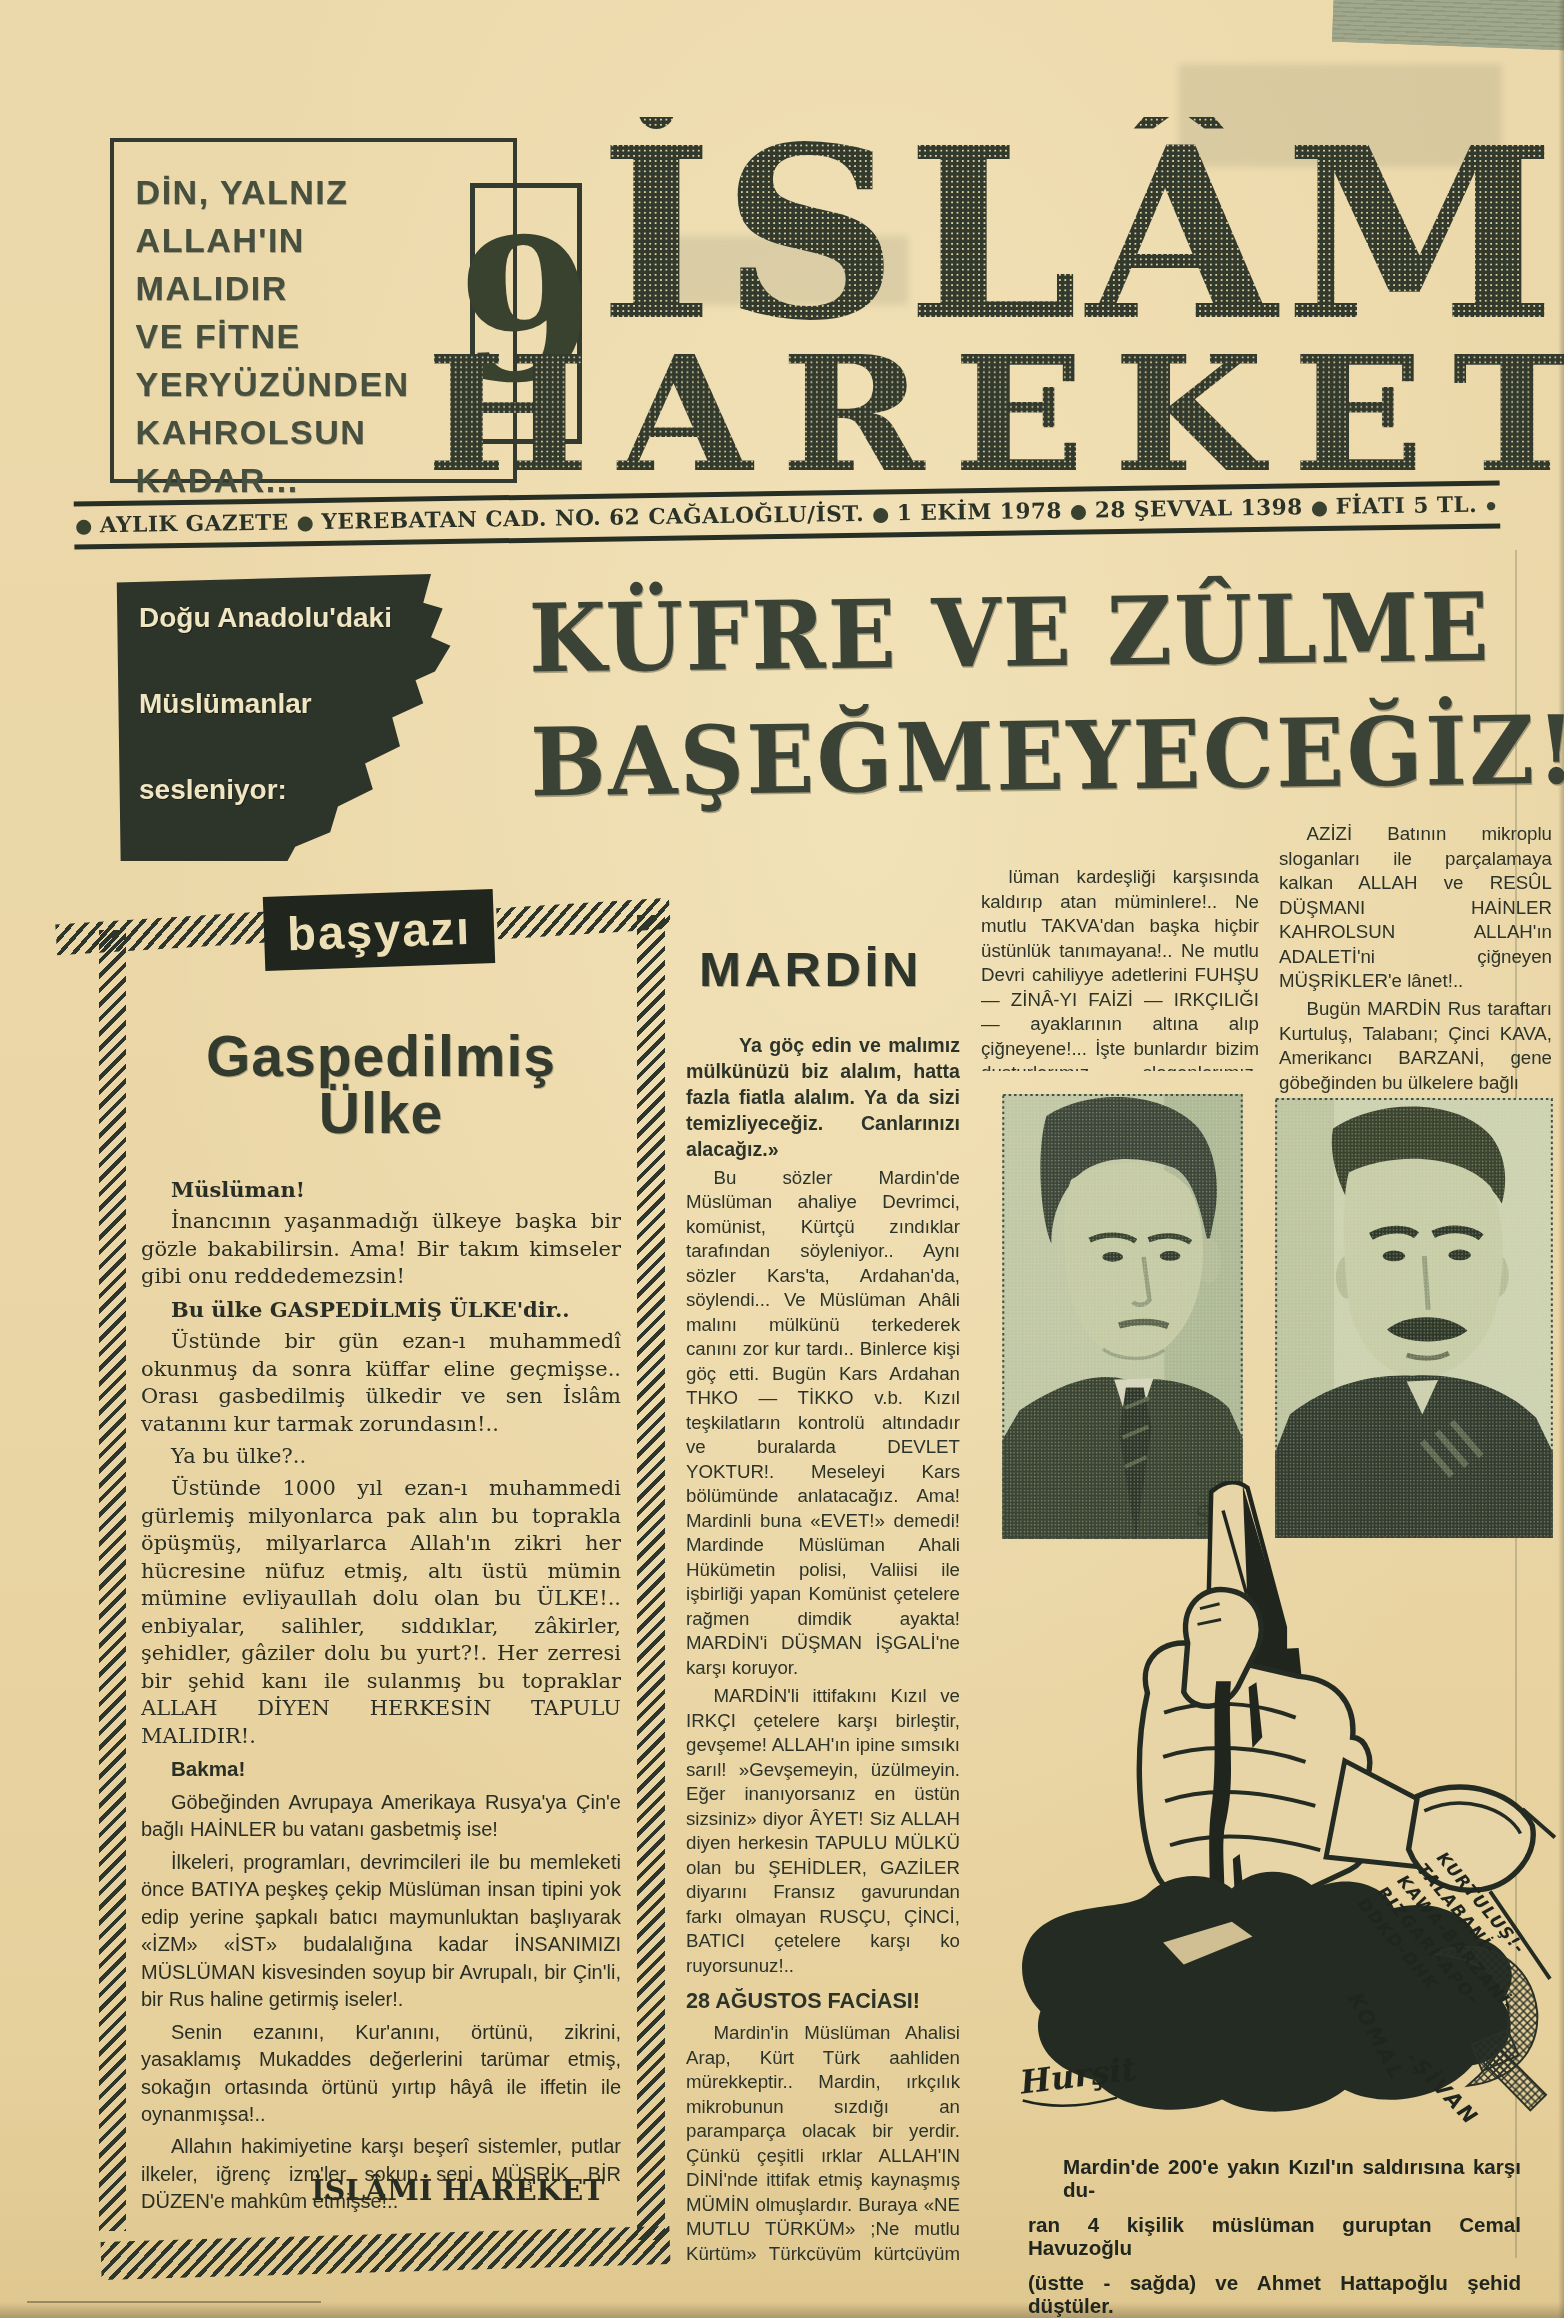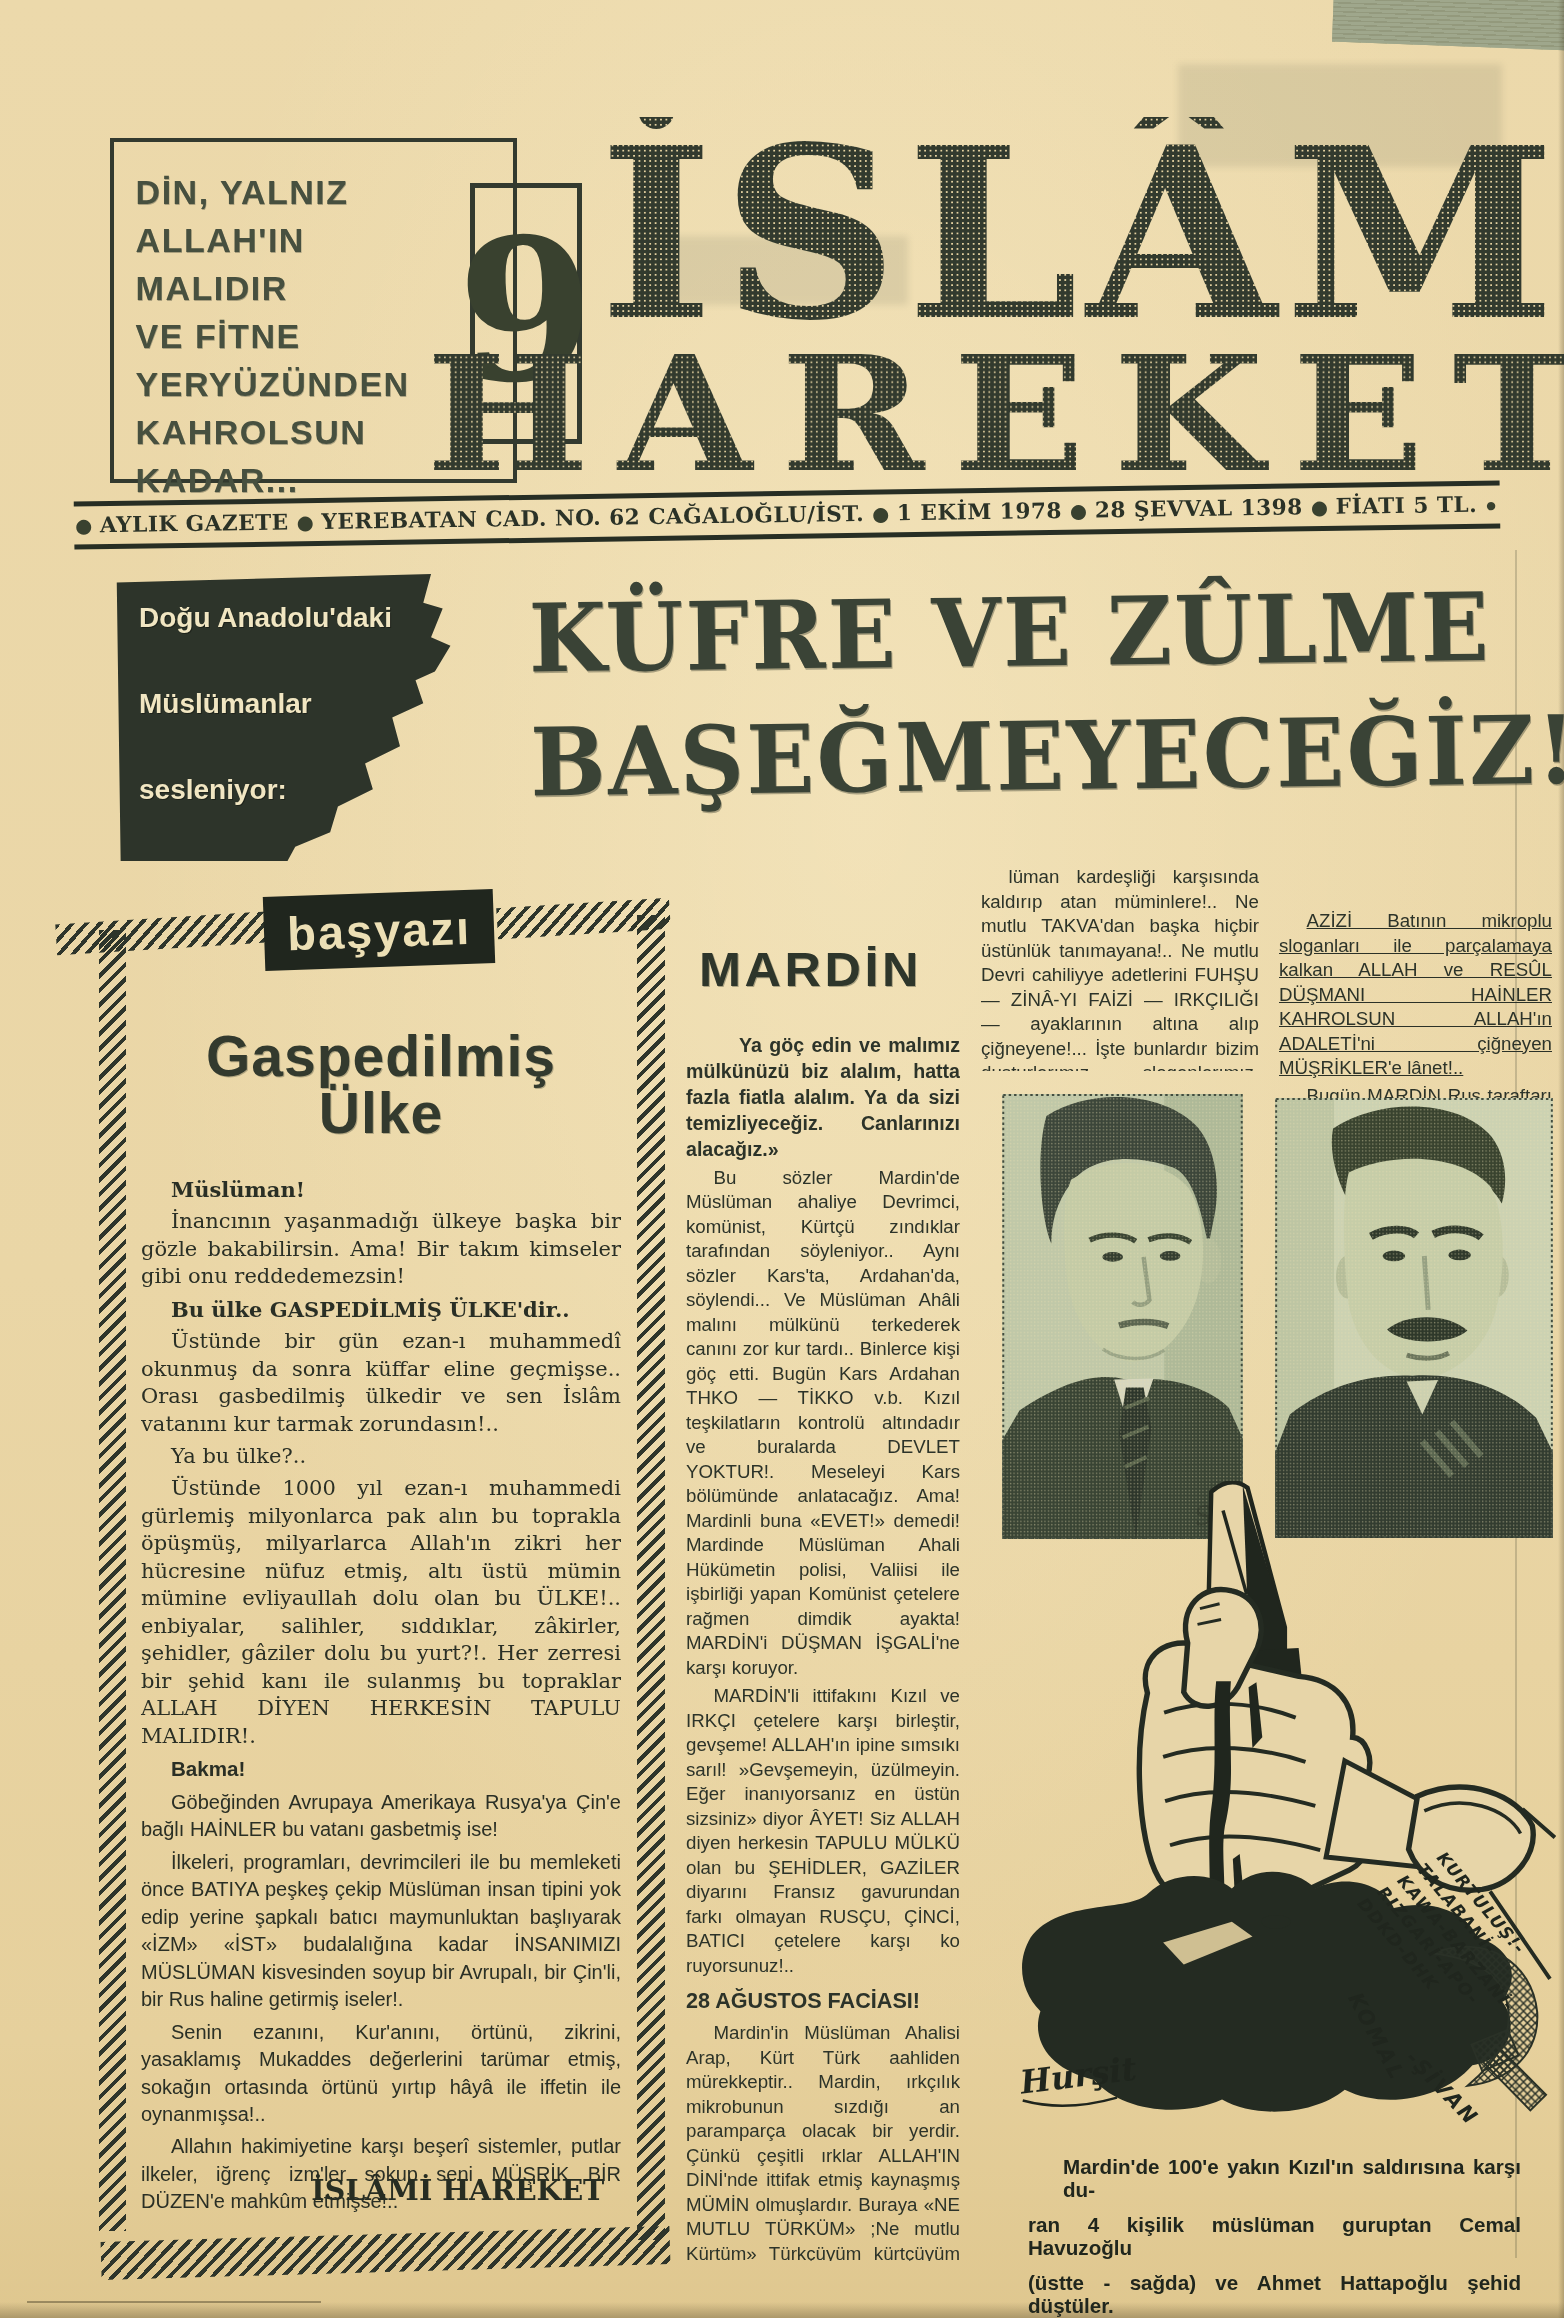--- a/index.html
+++ b/index.html
@@ -67,21 +67,21 @@
     font:700 28.5px/1 "DejaVu Serif",serif;color:#272d22;padding-right:16.7px;}
   
   .ncol p{margin:0 0 3.9px 0;text-align:justify;font:400 18.7px/24.5px "Liberation Sans",sans-serif;
     color:#2c3329;text-indent:27.5px;}
   .col-mardin{position:absolute;left:686px;top:946px;width:274px;height:1315px;overflow:hidden;}
   .mardin-title{margin:0 0 38px 12.8px;font:700 48px/1 "Liberation Sans",sans-serif;color:#2e362b;
     letter-spacing:3.4px;transform:scaleX(1.05);transform-origin:left;text-shadow:1px 1px 0 rgba(40,46,32,.35);}
   .col-mardin p.lead{font:700 19.6px/26px "Liberation Sans",sans-serif;text-indent:53px;}
   .col-mardin p.sub{font:700 21.6px/27.5px "Liberation Sans",sans-serif;text-indent:0;margin:8.8px 0 6.9px 0;}
   .col3{position:absolute;left:981px;top:865px;width:278px;height:206px;overflow:hidden;}
-  .col4{position:absolute;left:1279px;top:909px;width:273px;height:275px;overflow:hidden;text-decoration:underline;}
+  .col4{position:absolute;left:1279px;top:822px;width:273px;height:275px;overflow:hidden;}
   
   .photo{position:absolute;}
   .photo svg{display:block;}
   .ph1{left:1002px;top:1094px;width:241px;height:445px;}
   .ph2{left:1275px;top:1098px;width:278px;height:440px;}
   
   .cartoon{position:absolute;left:1001px;top:1481px;width:555px;height:648px;}
   
   .caption{position:absolute;left:1028px;top:2156px;width:493px;}
   .cap-line{margin:0 0 12.8px 0;font:700 20.6px/22.6px "Liberation Sans",sans-serif;color:#20261d;
@@ -303,19 +303,19 @@
         <text x="-32" y="184" data-name="sleeve-label">DDKD-DHK</text>
       </g>
       <text transform="translate(706,1052) rotate(62)" font-family="DejaVu Sans,sans-serif" font-weight="700" font-style="italic" font-size="42" fill="#20261e" letter-spacing="6" data-name="komal-label">KOMAL</text>
       <text transform="translate(822,1178) rotate(46)" font-family="DejaVu Sans,sans-serif" font-weight="700" font-style="italic" font-size="42" fill="#20261e" letter-spacing="5" data-name="sivan-label">-ŞİVAN</text>
       <text transform="translate(42,1248) rotate(-7)" font-family="DejaVu Serif,serif" font-style="italic" font-weight="700" font-size="66" fill="#1f251d" data-name="cartoonist-signature">Hurşit</text>
       <path d="M44,1262 C110,1280 180,1272 236,1256" stroke="#1f251d" stroke-width="5" fill="none"></path>
     </svg>
   </div>
 
   <div class="caption" data-name="photo-caption">
-      <p class="cap-line" data-name="caption-line">Mardin'de 100'e yakın Kızıl'ın saldırısına karşı du-</p>
+      <p class="cap-line" data-name="caption-line">Mardin'de 200'e yakın Kızıl'ın saldırısına karşı du-</p>
       <p class="cap-line" data-name="caption-line">ran 4 kişilik  müslüman guruptan Cemal  Havuzoğlu</p>
       <p class="cap-line" data-name="caption-line">(üstte - sağda) ve Ahmet  Hattapoğlu şehid  düştüler.</p>
     </div>
 
 </div>
 
 
 </body></html>

